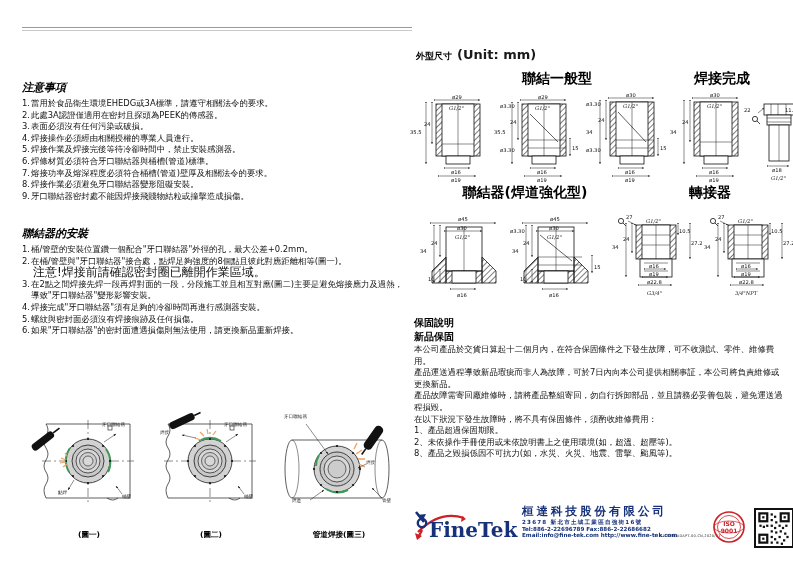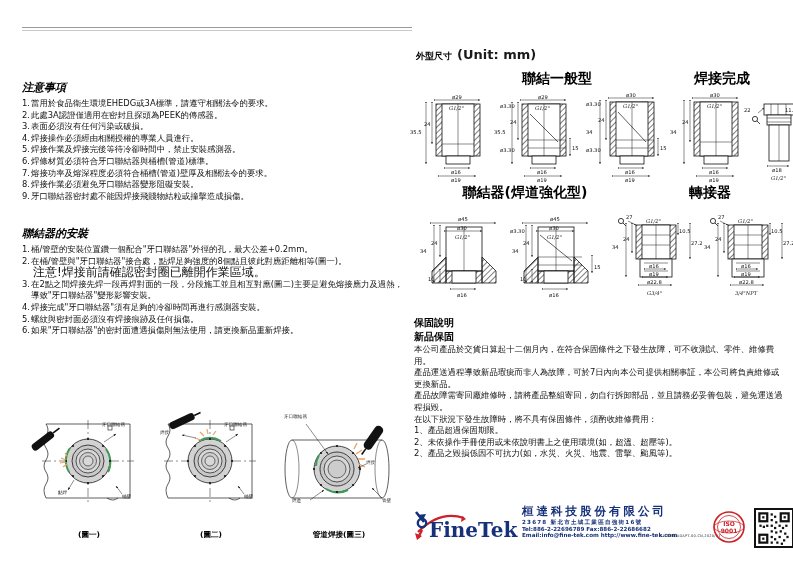--- a/index.html
+++ b/index.html
@@ -541,21 +541,21 @@
 
   <div class="warranty">
     <div class="w-head">保固說明</div>
     <div class="w-head">新品保固</div>
     <p>本公司產品於交貨日算起十二個月內，在符合保固條件之下發生故障，可不收測試、零件、維修費用。</p>
     <p>產品運送過程導致新品瑕疵而非人為故障，可於7日內向本公司提供相關事証，本公司將負責維修或更換新品。</p>
     <p>產品故障需寄回廠維修時，請將產品整組寄回，勿自行拆卸部品，並且請務必妥善包裝，避免運送過程損毀。</p>
     <p>在以下狀況下發生故障時，將不具有保固條件，須酌收維修費用：</p>
     <p>1、產品超過保固期限。</p>
     <p>2、未依操作手冊使用或未依說明書上之使用環境(如，超溫、超壓等)。</p>
-    <p>2、產品之毀損係因不可抗力(如，水災、火災、地震、雷擊、颱風等)。</p>
+    <p>8、產品之毀損係因不可抗力(如，水災、火災、地震、雷擊、颱風等)。</p>
   </div>
 
   <div class="footer">
 
     <svg class="ft-logo" viewBox="0 0 106 34">
       <path d="M4,4 L12,14" stroke="#16317a" stroke-width="2.6" fill="none"></path>
       <path d="M11,12 L14,6 L5,7 z" fill="#16317a"></path>
       <path d="M6,24 q22,-22 46,-14" stroke="#cc2127" stroke-width="2.2" fill="none"></path>
       <path d="M50,8 L54,11 L49,14 z" fill="#cc2127"></path>
       <path d="M10,22 L6,30" stroke="#cc2127" stroke-width="2.4" fill="none"></path>

